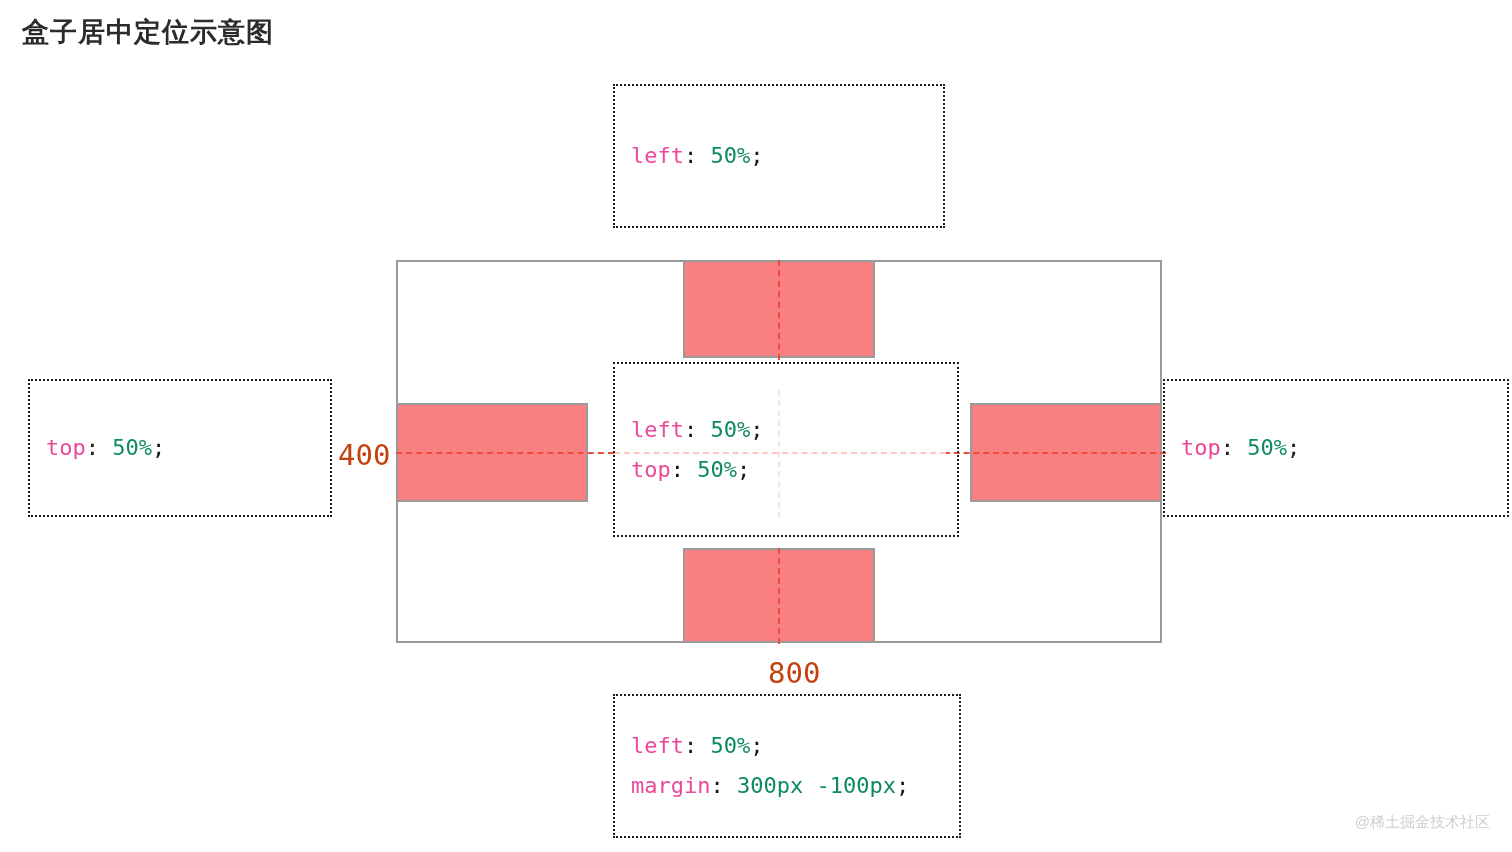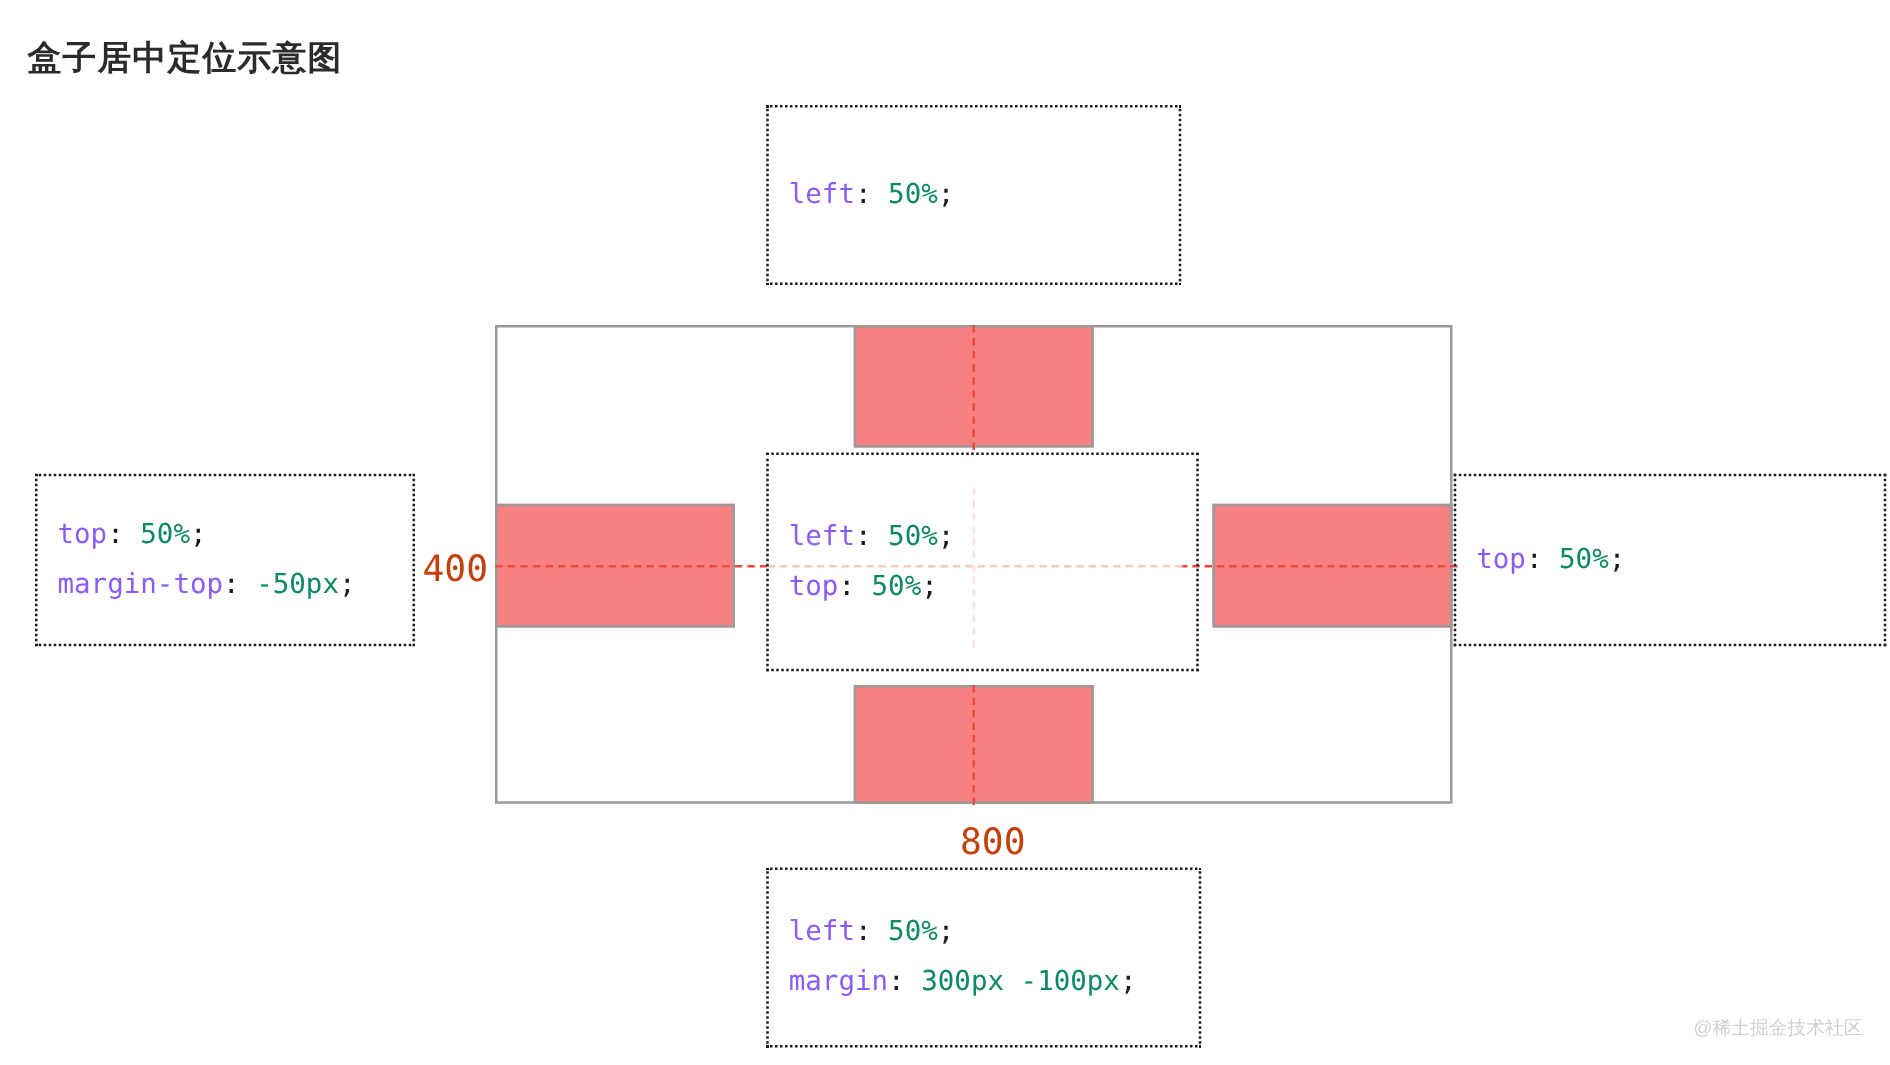--- a/index.html
+++ b/index.html
@@ -16,21 +16,20 @@
 
   
   #page-title {
     position: absolute;
     left: 22px; top: 14px;
     font-size: 27px;
     font-weight: 700;
     color: #2b2b2b;
     letter-spacing: 1px;
     white-space: nowrap;
-    margin-top: 14px;
   }
 
   
   #watermark {
     position: absolute;
     right: 22px; bottom: 20px;
     font-size: 15px;
     color: #cfcfcf;
     white-space: nowrap;
   }
@@ -102,21 +101,21 @@
     font-size: 22px;
     line-height: 1.0;
     display: flex;
     flex-direction: column;
     justify-content: center;
   }
   .code-line {
     white-space: pre;
     margin: 9px 0;
   }
-  .prop  { color: #8b5cf6; }
+  .prop  { color: #ec4899; }
   .punct { color: #1a1a1a; }
   .val   { color: #0e8a5f; }
 
   #code-box-top    { left: 613px; top: 84px;  width: 332px; height: 144px; }
   #code-box-left   { left: 28px;  top: 379px; width: 304px; height: 138px; }
   #code-box-center { left: 613px; top: 362px; width: 346px; height: 175px; z-index: 5; }
   #code-box-right  { left: 1163px; top: 379px; width: 346px; height: 138px; }
   #code-box-bottom { left: 613px; top: 694px; width: 348px; height: 144px; }
 
   #code-box-center { background: rgba(255,255,255,0.0); }
@@ -143,21 +142,20 @@
 <div class="guide-h" id="guide-right-h"></div>
 <div class="guide-faint-h" id="guide-center-h"></div>
 <div class="guide-faint-v" id="guide-center-v"></div>
 
 <div class="code-box" id="code-box-top">
   <div class="code-line"><span class="prop">left</span><span class="punct">: </span><span class="val">50%</span><span class="punct">;</span></div>
 </div>
 
 <div class="code-box" id="code-box-left">
   <div class="code-line"><span class="prop">top</span><span class="punct">: </span><span class="val">50%</span><span class="punct">;</span></div>
-  <div class="code-line"><span class="prop">margin-top</span><span class="punct">: </span><span class="val">-50px</span><span class="punct">;</span></div>
 </div>
 
 <div class="code-box" id="code-box-center">
   <div class="code-line"><span class="prop">left</span><span class="punct">: </span><span class="val">50%</span><span class="punct">;</span></div>
   <div class="code-line"><span class="prop">top</span><span class="punct">: </span><span class="val">50%</span><span class="punct">;</span></div>
 </div>
 
 <div class="code-box" id="code-box-right">
   <div class="code-line"><span class="prop">top</span><span class="punct">: </span><span class="val">50%</span><span class="punct">;</span></div>
 </div>

